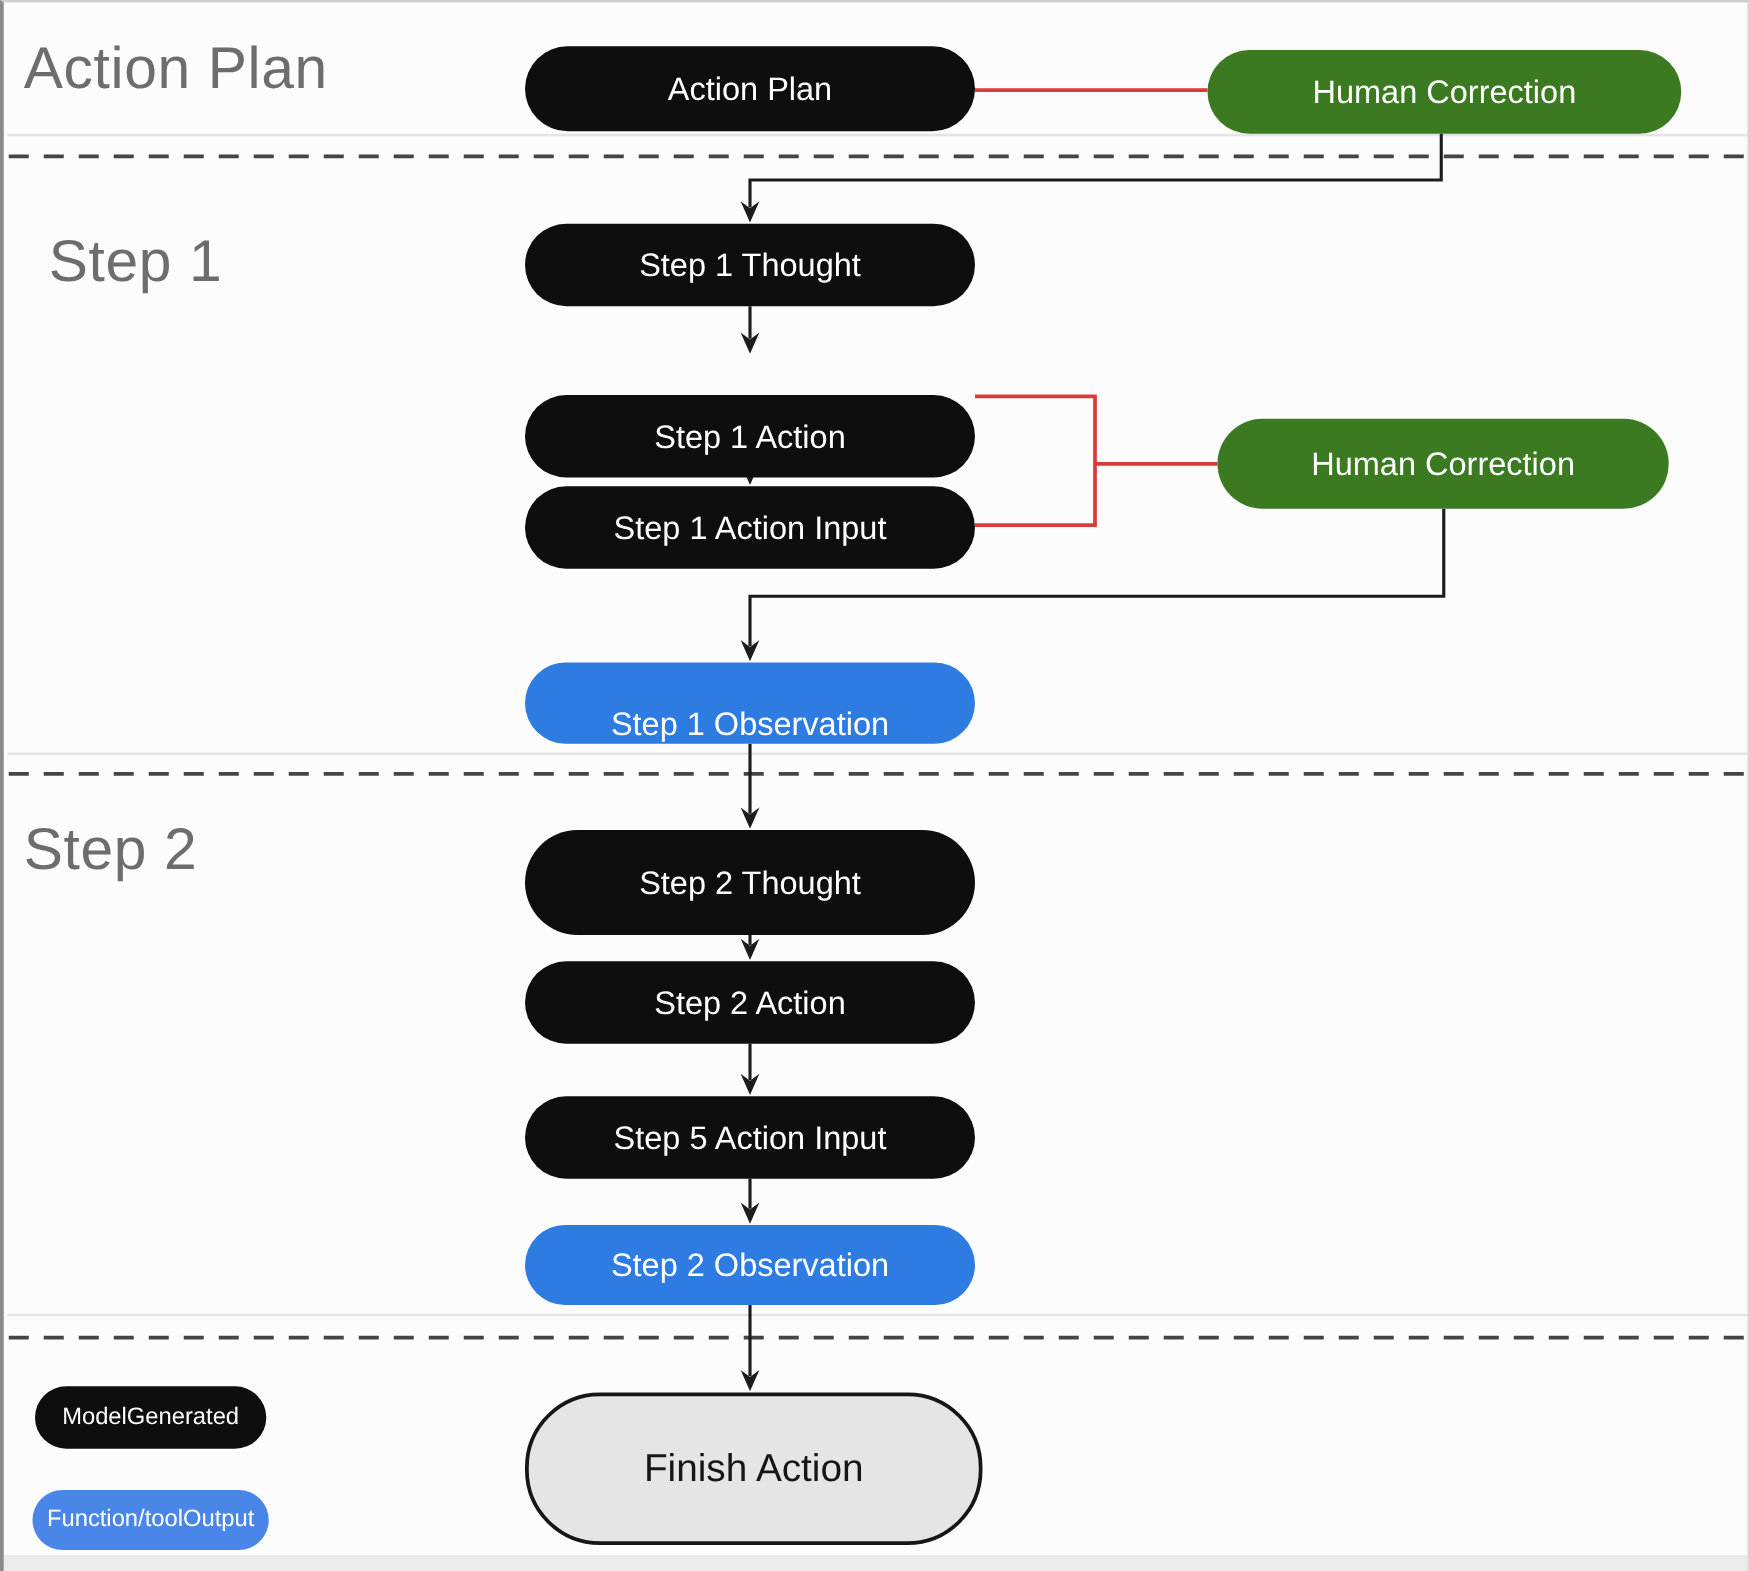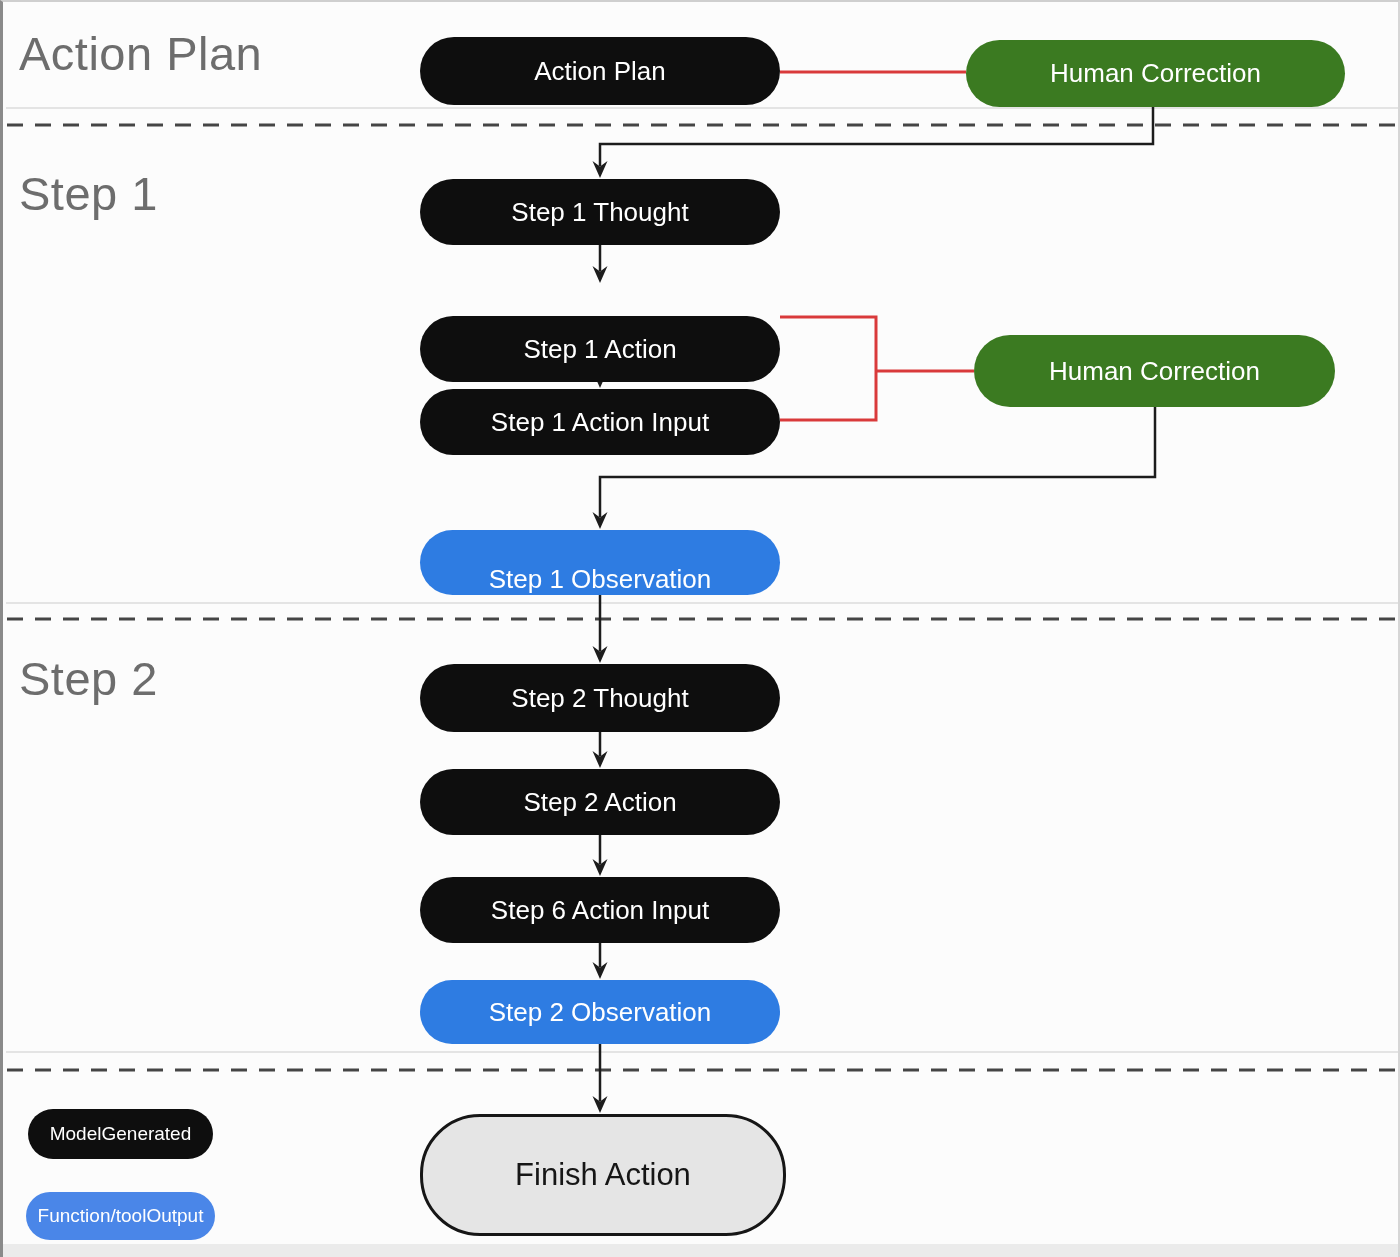--- a/index.html
+++ b/index.html
@@ -99,21 +99,21 @@
     <path class="arrow-head" d="M597 874 L589.5 857 L597 862.5 L604.5 857 Z"></path>
 
     <path class="flow-line" d="M597 941 V965"></path>
     <path class="arrow-head" d="M597 977 L589.5 960 L597 965.5 L604.5 960 Z"></path>
 
     <path class="flow-line" d="M597 1042 V1099"></path>
     <path class="arrow-head" d="M597 1111 L589.5 1094 L597 1099.5 L604.5 1094 Z"></path>
   </svg>
 
   <div class="section-label" style="top:24px;">Action Plan</div>
-  <div class="section-label" style="top:164px;">Step 1</div>
+  <div class="section-label" style="top:179px;margin-left:20px;">Step 1</div>
   <div class="section-label" style="top:649px;">Step 2</div>
 
   <div class="node model" style="left:417px;top:35px;width:360px;height:68px;">
     <span>Action Plan</span>
   </div>
 
   <div class="node human" style="left:963px;top:38px;width:379px;height:67px;">
     <span>Human Correction</span>
   </div>
 
@@ -130,30 +130,30 @@
   </div>
 
   <div class="node human" style="left:971px;top:333px;width:361px;height:72px;">
     <span>Human Correction</span>
   </div>
 
   <div class="node output" style="left:417px;top:528px;width:360px;height:65px;align-items:flex-end;">
     <span>Step 1 Observation</span>
   </div>
 
-  <div class="node model" style="left:417px;top:662px;width:360px;height:68px;text-align:center;">
+  <div class="node model" style="left:417px;top:662px;width:360px;height:84px;text-align:center;">
     <span>Step 2 Thought</span>
   </div>
 
   <div class="node model" style="left:417px;top:767px;width:360px;height:66px;">
     <span>Step 2 Action</span>
   </div>
 
   <div class="node model" style="left:417px;top:875px;width:360px;height:66px;">
-    <span>Step 6 Action Input</span>
+    <span>Step 5 Action Input</span>
   </div>
 
   <div class="node output" style="left:417px;top:978px;width:360px;height:64px;">
     <span>Step 2 Observation</span>
   </div>
 
   <div class="node finish" style="left:417px;top:1112px;width:360px;height:116px;">
     <span>Finish Action</span>
   </div>
 

